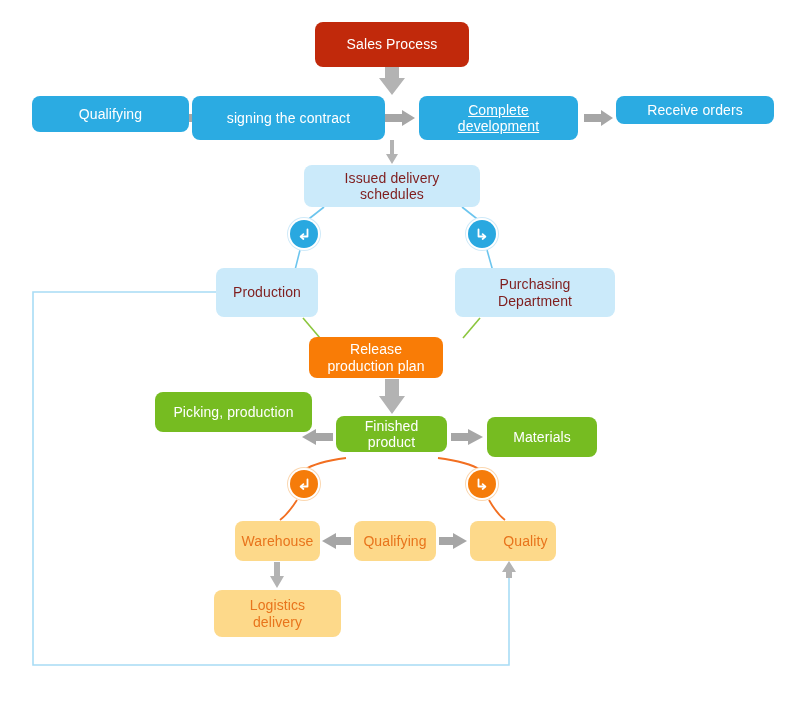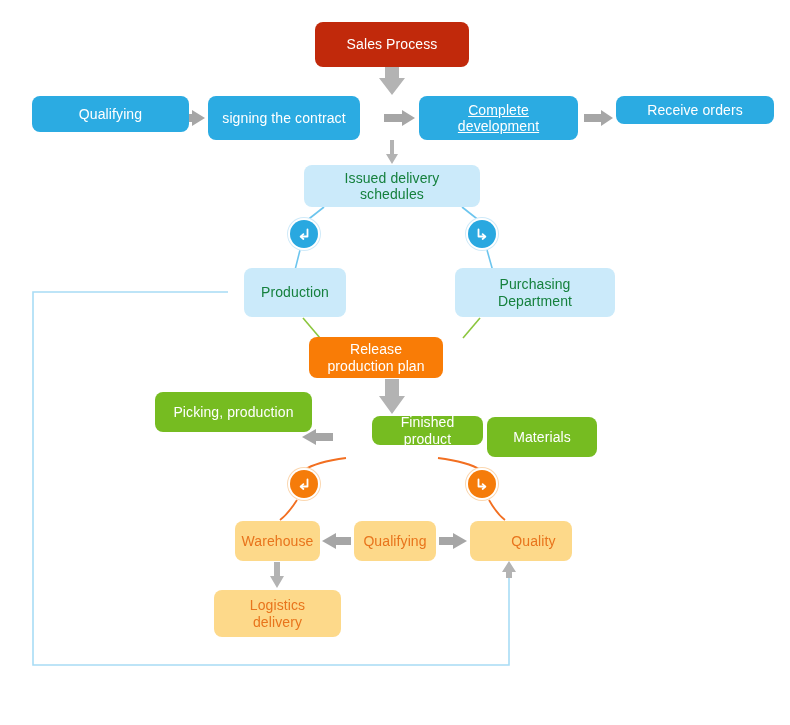--- a/index.html
+++ b/index.html
@@ -29,21 +29,21 @@
     text-align:center;
     border-radius:8px;
     font-size:14px;
     line-height:1.15;
     letter-spacing:.1px;
     padding:0 10px;
     z-index:3;
   }
   .n-red{background:#c1290b;color:#ffffff;}
   .n-blue{background:#2babe2;color:#ffffff;}
-  .n-lightblue{background:#cbeafa;color:#15803d;}
+  .n-lightblue{background:#cbeafa;color:#7f1d1d;}
   .n-green{background:#76bc21;color:#ffffff;}
   .n-orange{background:#f97c06;color:#ffffff;}
   .n-lightorange{background:#fdd98a;color:#e8741c;}
 
   .badge{
     position:absolute;
     width:28px;height:28px;
     border-radius:50%;
     z-index:5;
     display:flex;
@@ -143,45 +143,45 @@
     </g>
     <g>
       <path d="M506,578 L512,578 L512,572 L516,572 L509,561 L502,572 L506,572 Z" fill="#b3b3b3"></path>
     </g>
   </svg>
 
   <div class="node n-red" style="left:315px;top:22px;width:154px;height:45px;">Sales Process</div>
 
   <div class="node n-blue" style="left:32px;top:96px;width:157px;height:36px;">Qualifying</div>
 
-  <div class="node n-blue" style="left:208px;top:96px;width:152px;height:44px;">signing the contract</div>
+  <div class="node n-blue" style="left:192px;top:96px;width:193px;height:44px;">signing the contract</div>
 
   <div class="node n-blue" style="left:419px;top:96px;width:159px;height:44px;text-decoration:underline;">Complete development</div>
 
   <div class="node n-blue" style="left:616px;top:96px;width:158px;height:28px;">Receive orders</div>
 
   <div class="node n-lightblue" style="left:304px;top:165px;width:176px;height:42px;">Issued delivery schedules</div>
 
-  <div class="node n-lightblue" style="left:244px;top:268px;width:102px;height:49px;">Production</div>
+  <div class="node n-lightblue" style="left:216px;top:268px;width:102px;height:49px;">Production</div>
 
   <div class="node n-lightblue" style="left:455px;top:268px;width:160px;height:49px;">Purchasing Department</div>
 
   <div class="node n-orange" style="left:309px;top:337px;width:134px;height:41px;">Release production plan</div>
 
   <div class="node n-green" style="left:155px;top:392px;width:157px;height:40px;">Picking, production</div>
 
-  <div class="node n-green" style="left:336px;top:416px;width:111px;height:29px;margin-left:36px;">Finished product</div>
+  <div class="node n-green" style="left:336px;top:416px;width:111px;height:36px;">Finished product</div>
 
   <div class="node n-green" style="left:487px;top:417px;width:110px;height:40px;">Materials</div>
 
   <div class="node n-lightorange" style="left:235px;top:521px;width:85px;height:40px;">Warehouse</div>
 
   <div class="node n-lightorange" style="left:354px;top:521px;width:82px;height:40px;">Qualifying</div>
 
-  <div class="node n-lightorange" style="left:470px;top:521px;width:102px;height:40px;padding-left:35px;">Quality</div>
+  <div class="node n-lightorange" style="left:470px;top:521px;width:86px;height:40px;padding-left:35px;">Quality</div>
 
   <div class="node n-lightorange" style="left:214px;top:590px;width:127px;height:47px;">Logistics delivery</div>
 
   <div class="badge badge-blue" style="left:290px;top:220px;">
     <svg width="16" height="16" viewBox="0 0 16 16">
       <path d="M11.5,3.5 L11.5,10.5 L5.2,10.5" fill="none" stroke="#ffffff" stroke-width="1.8" stroke-linecap="round" stroke-linejoin="round"></path>
       <path d="M7.4,8.1 L4.6,10.6 L7.4,13.0" fill="none" stroke="#ffffff" stroke-width="1.8" stroke-linecap="round" stroke-linejoin="round"></path>
     </svg>
   </div>
 

